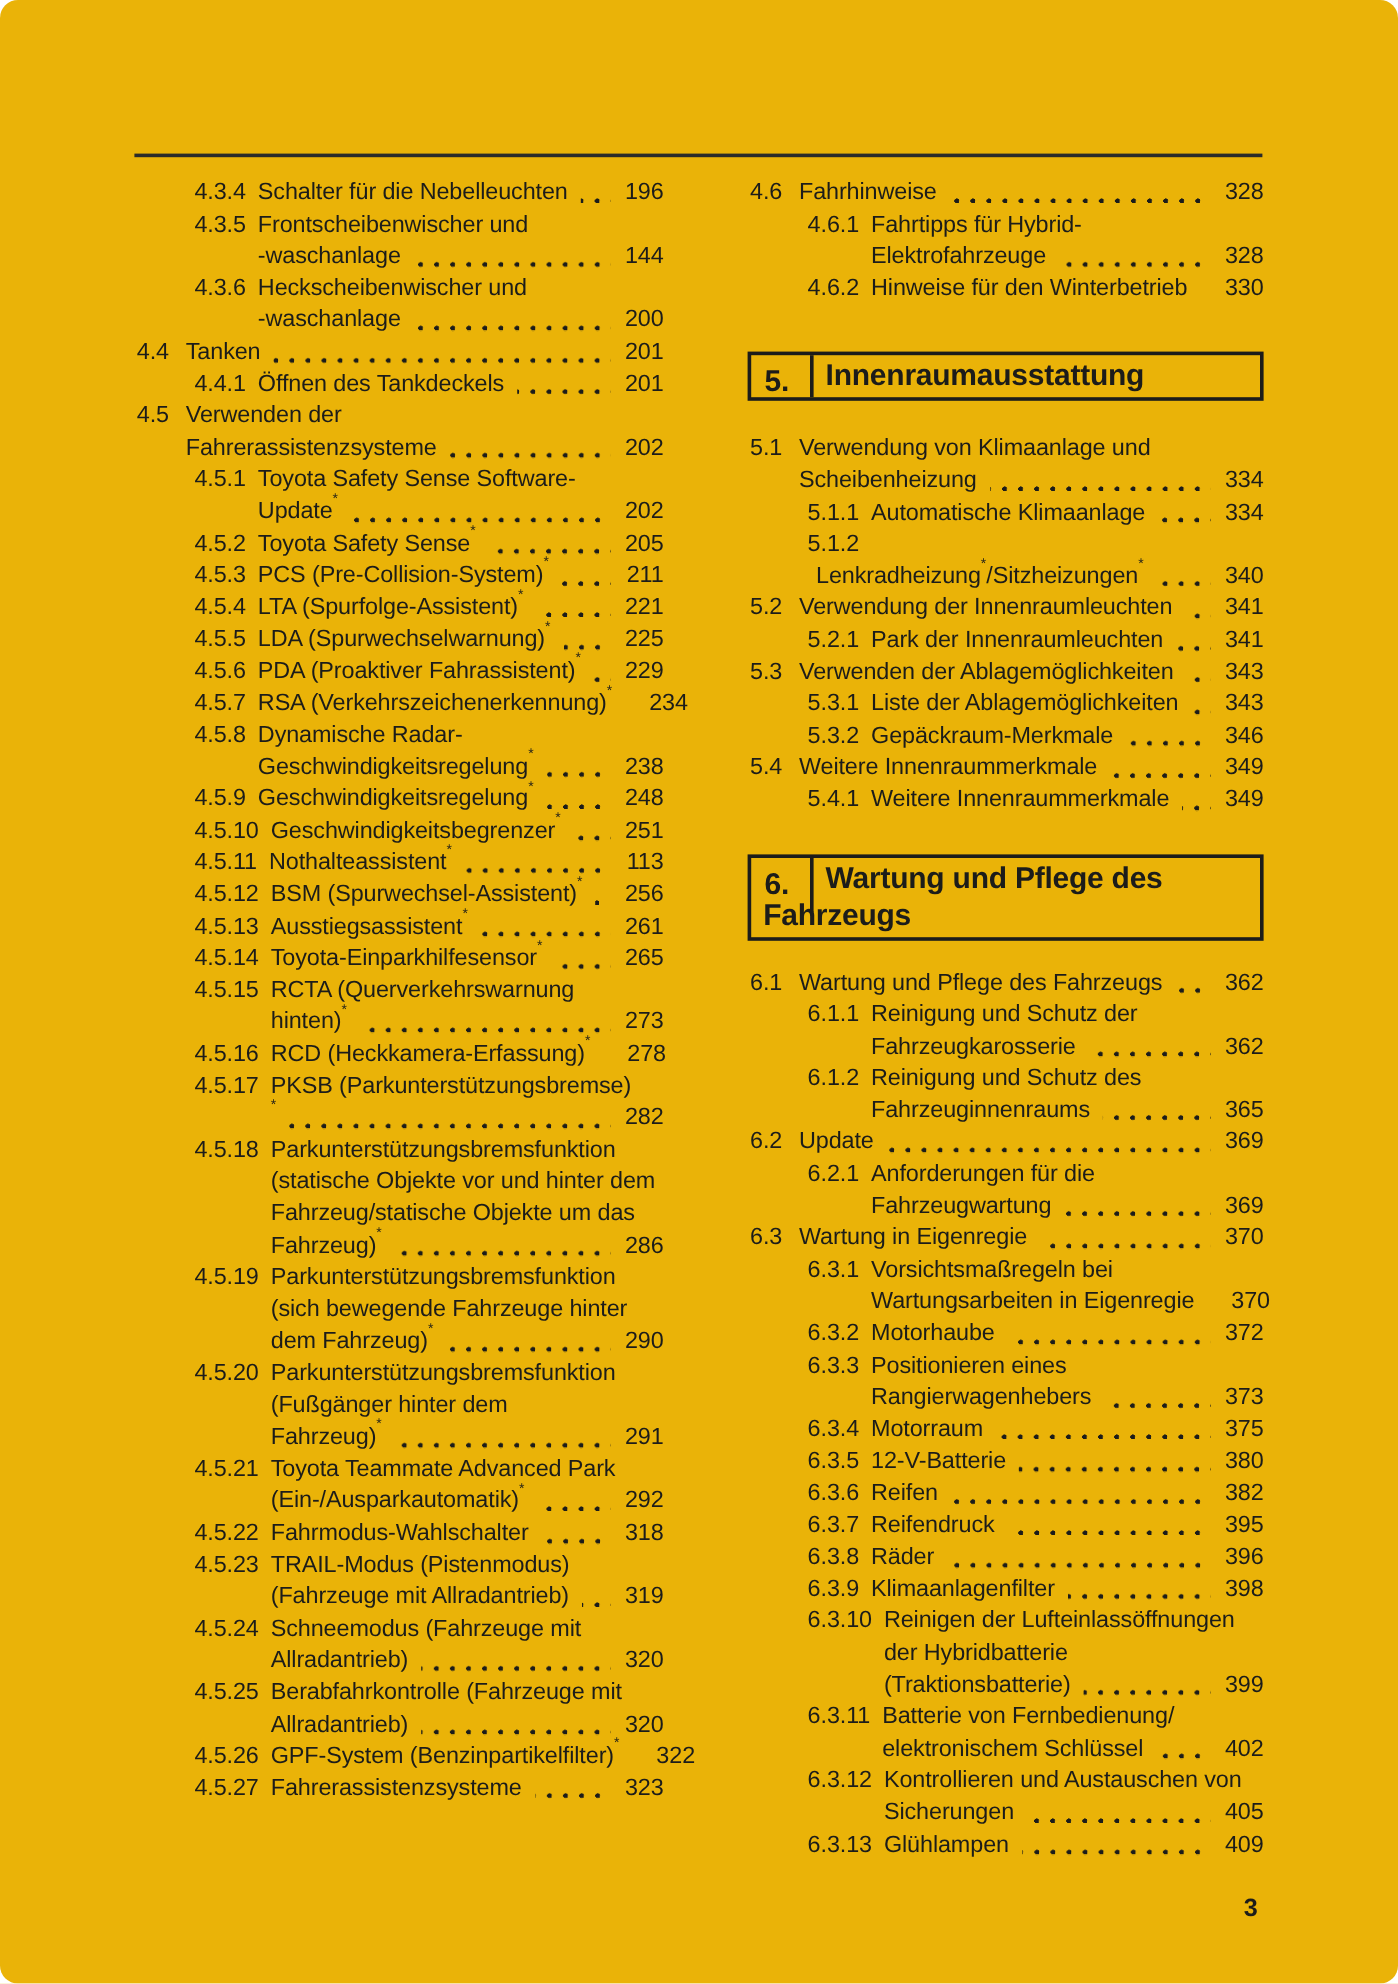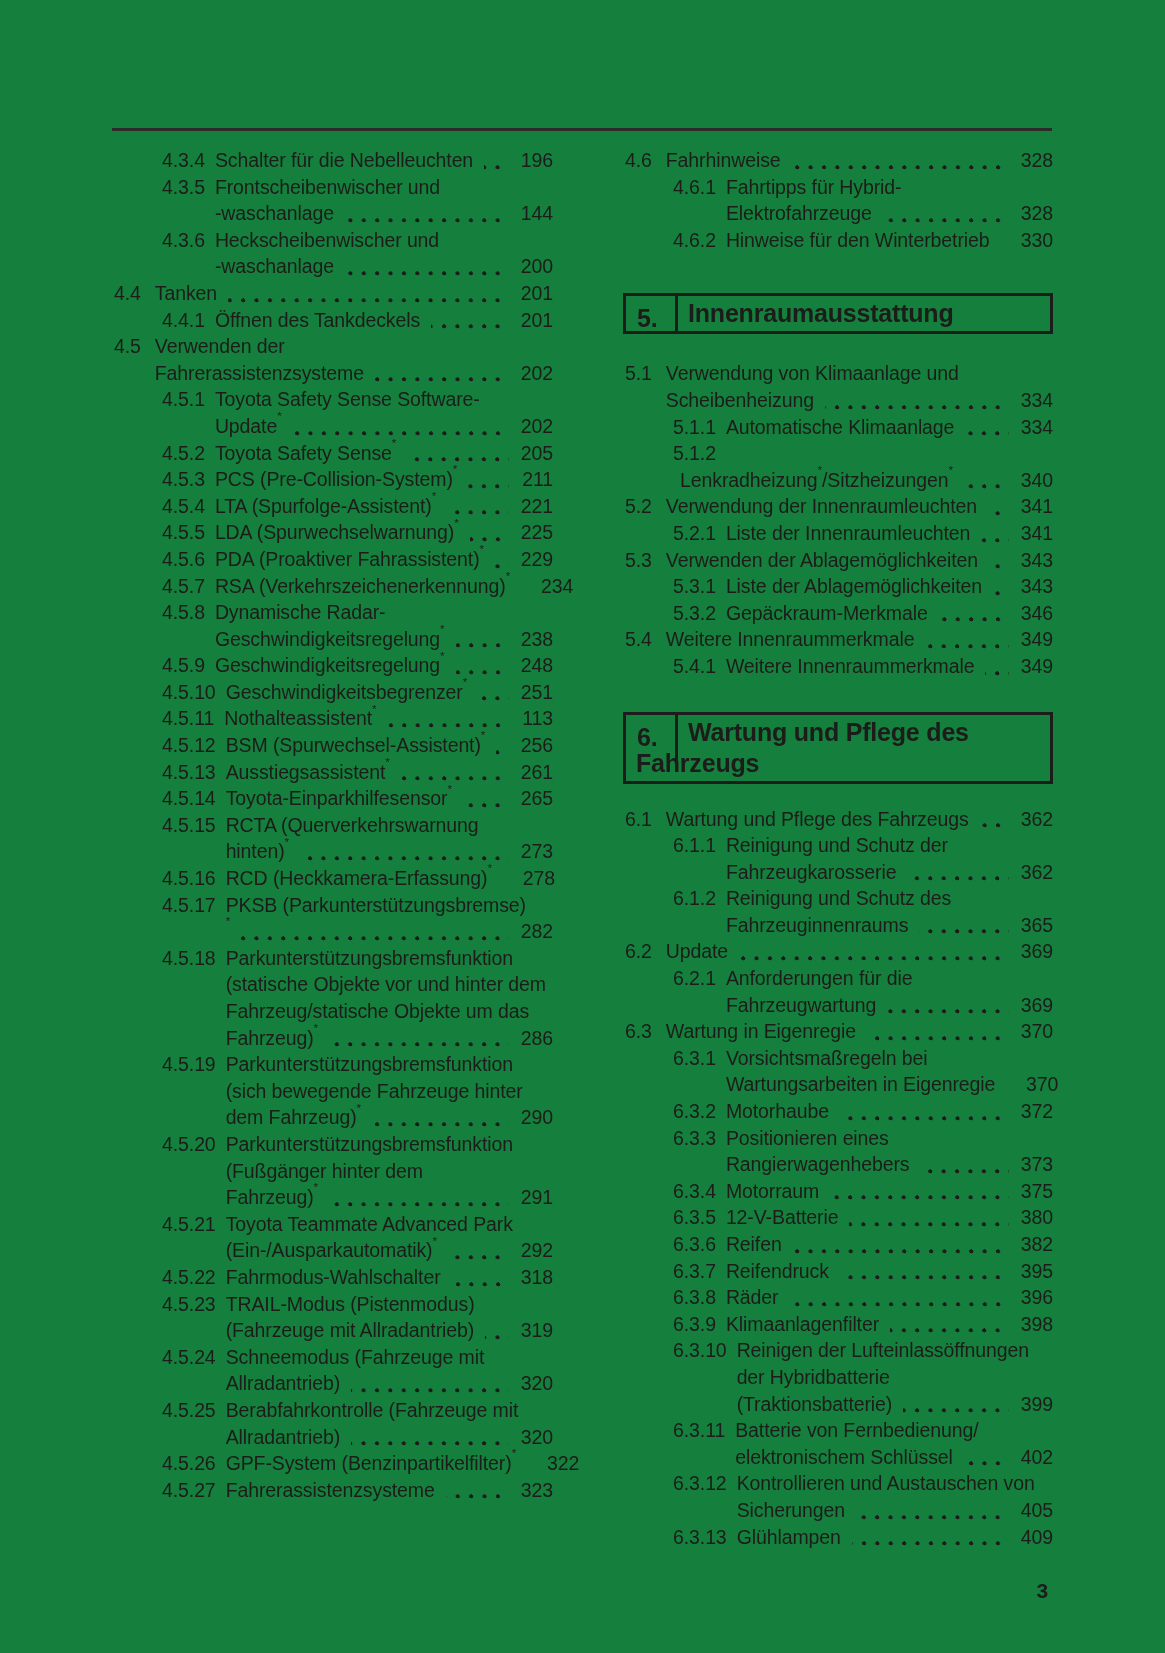--- a/index.html
+++ b/index.html
@@ -1,18 +1,18 @@
 <!DOCTYPE html>
 <html><head>
 <meta charset="utf-8">
 <style>
   html,body{margin:0;padding:0;background:#ffffff;}
-  .page{position:relative;width:1165px;height:1653px;background:#15803d;overflow:hidden;
+  .page{position:relative;width:1165px;height:1653px;background:#eab308;overflow:hidden;
         font-family:"Liberation Sans","DejaVu Sans",sans-serif;color:#1c1c1a;
-        font-size:19.5px;line-height:26.6px;letter-spacing:-0.1px;}
+        font-size:19.5px;line-height:26.6px;letter-spacing:-0.1px;border-radius:15px;}
   .top-rule{position:absolute;left:112px;top:128px;width:940px;height:3px;background:#2b2b29;}
   .columns{position:absolute;left:112px;top:147px;width:941px;display:flex;}
   .col-left{width:441px;}
   .col-right{width:430px;margin-left:70px;}
 
   .entry{display:flex;align-items:flex-start;}
   .entry .num{flex:0 0 auto;white-space:nowrap;}
   .entry.lvl1 .num{padding-left:2px;margin-right:14px;}
   .entry.lvl2 .num{padding-left:50px;margin-right:10px;}
   .ebody{flex:1 1 auto;min-width:0;}
@@ -509,21 +509,21 @@
               <span class="txt">Verwendung der Innenraumleuchten</span>
               <span class="leader"></span>
               <span class="pg">341</span>
             </div>
           </div>
         </div>
         <div class="entry lvl2">
           <span class="num">5.2.1</span>
           <div class="ebody">
             <div class="line">
-              <span class="txt">Liste der Innenraumleuchten</span>
+              <span class="txt">Park der Innenraumleuchten</span>
               <span class="leader"></span>
               <span class="pg">341</span>
             </div>
           </div>
         </div>
         <div class="entry lvl1">
           <span class="num">5.3</span>
           <div class="ebody">
             <div class="line">
               <span class="txt">Verwenden der Ablagemöglichkeiten</span>

